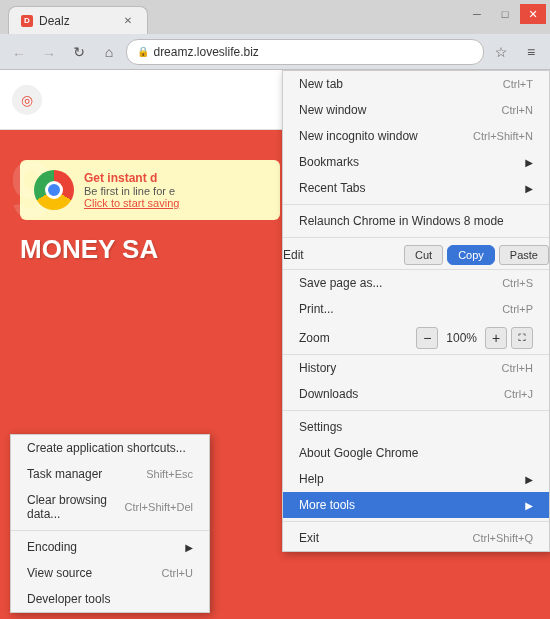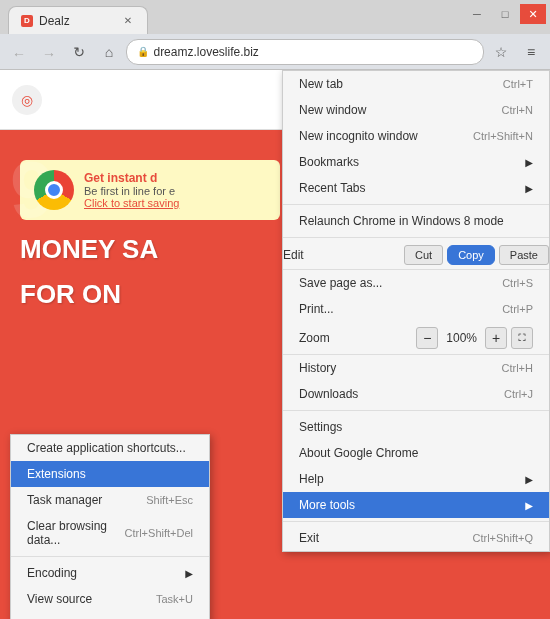--- a/index.html
+++ b/index.html
@@ -446,48 +446,44 @@
           </div>
         </div>
         <div class="promo-text">
           <div class="headline">Get instant d</div>
           <div class="subtext">Be first in line for e</div>
           <a class="promo-link">Click to start saving</a>
         </div>
       </div>
 
       <div class="money-text">MONEY SA</div>
-      <div class="money-text">FOR ON</div>
     </div>
 
     <div class="menu-container">
 
       <div class="more-tools-menu" style="top:364px; left:10px;">
         <div class="menu-item">
           <span>Create application shortcuts...</span>
-        </div>
-        <div class="menu-item highlighted">
-          <span>Extensions</span>
         </div>
         <div class="menu-item">
           <span>Task manager</span>
           <span class="shortcut">Shift+Esc</span>
         </div>
         <div class="menu-item">
           <span>Clear browsing data...</span>
           <span class="shortcut">Ctrl+Shift+Del</span>
         </div>
         <div class="menu-divider"></div>
         <div class="menu-item">
           <span>Encoding</span>
           <span class="arrow">▶</span>
         </div>
         <div class="menu-item">
           <span>View source</span>
-          <span class="shortcut">Task+U</span>
+          <span class="shortcut">Ctrl+U</span>
         </div>
         <div class="menu-item">
           <span>Developer tools</span>
 
         </div>
 
       </div>
 
       <div class="chrome-menu" style="top:0px; right:0px;">
 

